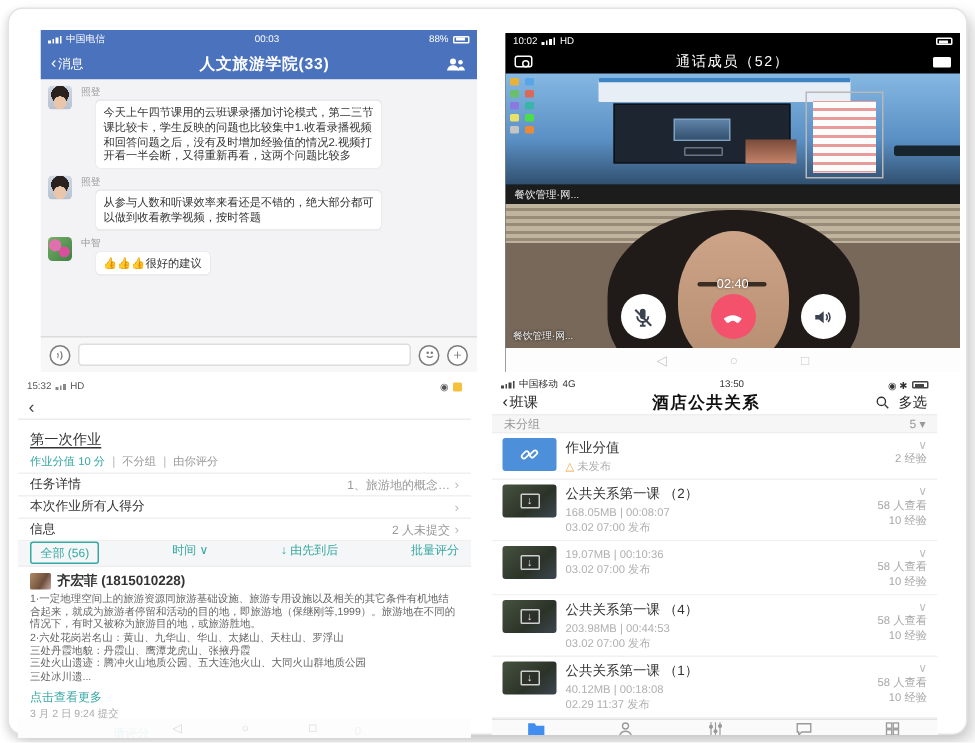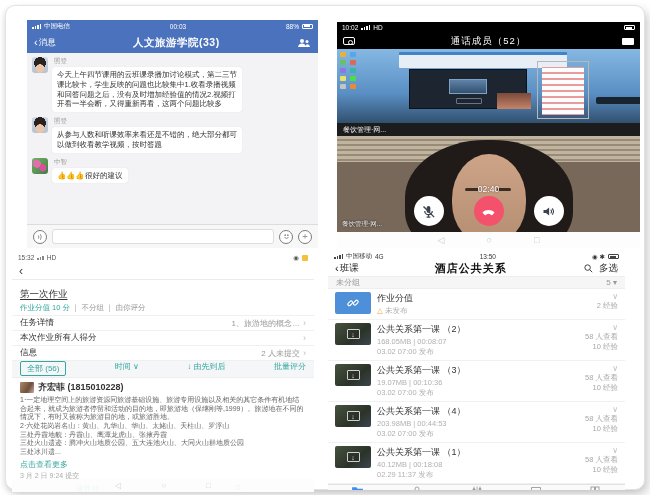--- a/index.html
+++ b/index.html
@@ -18,21 +18,21 @@
   .wc-nav { height:21px; background:#4b72bd; color:#fff; display:flex; align-items:center; padding:0 7px; }
   .wc-back { font-size:8.5px; display:flex; align-items:center; gap:1px; }
   .chev { font-size:11px; line-height:1; }
   .wc-title { flex:1; text-align:center; font-size:10.5px; font-weight:bold; letter-spacing:.5px; }
   .wc-chat { height:171px; background:#f3f3f5; padding:4px 5px; overflow:hidden; }
   .msg { display:flex; gap:4px; margin-bottom:5px; }
   .avatar { width:16px; height:16px; border-radius:3px; flex:none; }
   .avatar-girl { background: radial-gradient(circle at 50% 72%, #e9c6aa 0 30%, transparent 31%), radial-gradient(circle at 50% 38%, #29221f 0 46%, transparent 47%), linear-gradient(#cfd8e4,#b8c2cf); }
   .avatar-flower { background: radial-gradient(circle at 30% 35%, #e06fae 0 26%, transparent 27%), radial-gradient(circle at 68% 62%, #d94f9b 0 24%, transparent 25%), linear-gradient(135deg,#77b065,#3f7f46); }
   .msg-sender { font-size:6.5px; color:#9a9a9a; margin:0 0 1px 2px; }
-  .bubble { background:#fff; border-radius:3px; padding:3px 5px; font-size:7.5px; line-height:1.3; color:#333; max-width:190px; box-shadow:0 0 1px rgba(0,0,0,.15); }
+  .bubble { background:#fff; border-radius:3px; padding:3px 5px; font-size:7.5px; line-height:1.3; color:#333; max-width:190px; box-shadow:0 0 1px rgba(0,0,0,.15);margin-left:12px; }
   .wc-input { height:24px; background:#f7f7f8; border-top:1px solid #dcdcdc; display:flex; align-items:center; gap:5px; padding:0 6px; }
   .circ { width:14px; height:14px; border:1px solid #7c7c7c; border-radius:50%; display:flex; align-items:center; justify-content:center; color:#7c7c7c; font-size:9px; flex:none; background:#fff; }
   .wc-field { flex:1; height:15px; background:#fff; border:1px solid #ddd; border-radius:3px; }
 
   
   .q-tr { left:337px; top:22px; width:303px; height:226px; background:#000; }
   .vc-status { height:11px; background:#000; color:#fff; display:flex; align-items:center; font-size:6.5px; padding:0 5px; gap:3px; }
   .vc-status .sp { flex:1; }
   .vc-title { height:16px; background:#000; color:#fff; display:flex; align-items:center; padding:0 6px; }
   .cam-ic { width:12px; height:8px; border:1px solid #fff; border-radius:2px; position:relative; }
@@ -419,21 +419,20 @@
       <div>58 人查看</div>
       <div>10 经验</div>
     </span>
   </div>
 
   <div class="cr-item">
     <span class="thumb thumb-vid">
         <span class="dl-badge">↓</span>
       </span>
     <span class="cr-mid">
-      <div class="cr-t">公共关系第一课 （3）</div>
       <div class="cr-s">19.07MB | 00:10:36</div>
       <div class="cr-s">03.02 07:00 发布</div>
     </span>
     <span class="cr-right">
       <div class="vee">∨</div>
       <div>58 人查看</div>
       <div>10 经验</div>
     </span>
   </div>
 

